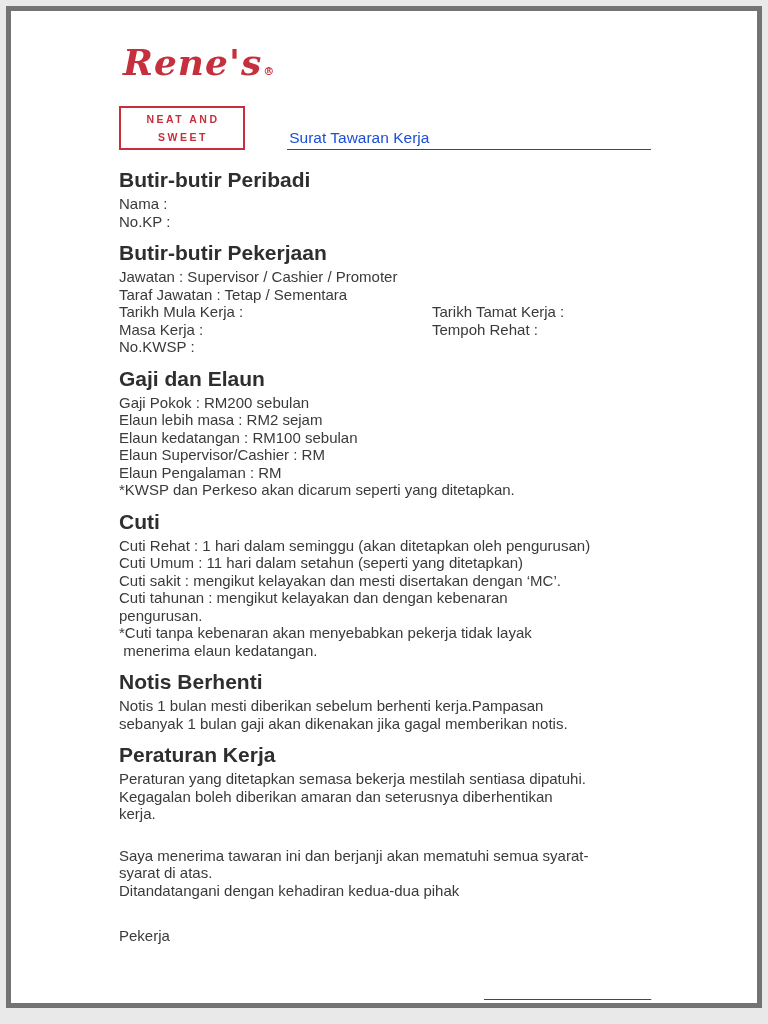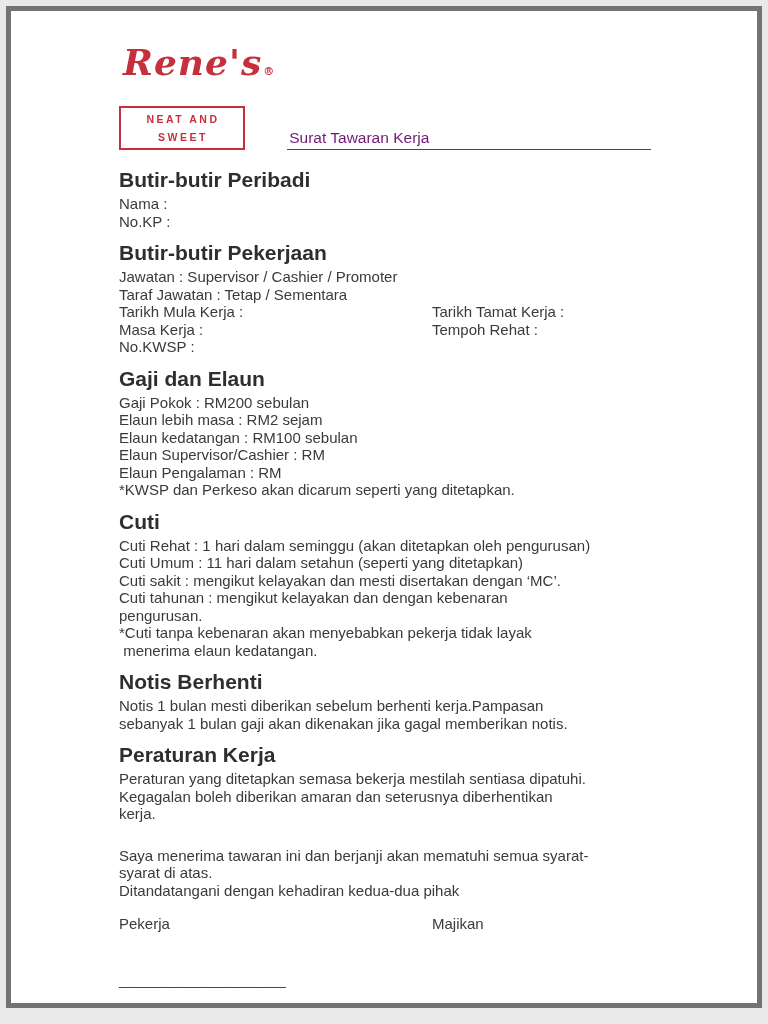--- a/index.html
+++ b/index.html
@@ -41,36 +41,36 @@
     margin-top:16px;
     text-align:center;
     width:108px;
     font-weight:bold;
   }
   .title-rule{
     flex:1;
     border-bottom:1.5px solid #4a4a4a;
     padding:0 0 3px 2px;
   }
-  .doc-title{font-size:15.5px;color:#701a75;}
+  .doc-title{font-size:15.5px;color:#1d4ed8;}
   section{margin-top:13px;}
   section.first{margin-top:20px;}
   h2{
     margin:0 0 6px 0;
     font-size:21px;
     line-height:19px;
     color:#2e2e2e;
     font-weight:bold;
   }
   .line{white-space:pre-wrap;}
-  .row2{display:flex;}
+  .row2{display:flex;align-items:flex-end;}
   .row2 .c1{flex:0 0 313px;}
   .row2 .c2{flex:1;}
   .closing{margin-top:24px;}
-  .sig-roles{margin-top:16px;}
+  .sig-roles{margin-top:28px;}
   .sig-lines{margin-top:38px;letter-spacing:0;flex-direction:column;}
   .sig-block .line{line-height:17.5px;}
 </style>
 </head>
 <body>
 
 <div class="page">
 
   <header>
     <div class="logo">
@@ -139,21 +139,20 @@
 
   <section class="closing">
     <div class="line">Saya menerima tawaran ini dan berjanji akan mematuhi semua syarat-</div>
     <div class="line">syarat di atas.</div>
     <div class="line">Ditandatangani dengan kehadiran kedua-dua pihak</div>
   </section>
 
   <div class="sig-block">
     <div class="row2 sig-roles">
       <div class="c1 line">Pekerja</div>
-      <div class="c2 line">Majikan</div>
     </div>
     <div class="row2 sig-lines">
       <div class="c1 line">____________________</div>
       <div class="c2 line">____________________</div>
     </div>
     <div class="row2">
       <div class="c1 line">Nama :</div>
       <div class="c2 line">Nama :</div>
     </div>
     <div class="row2">

